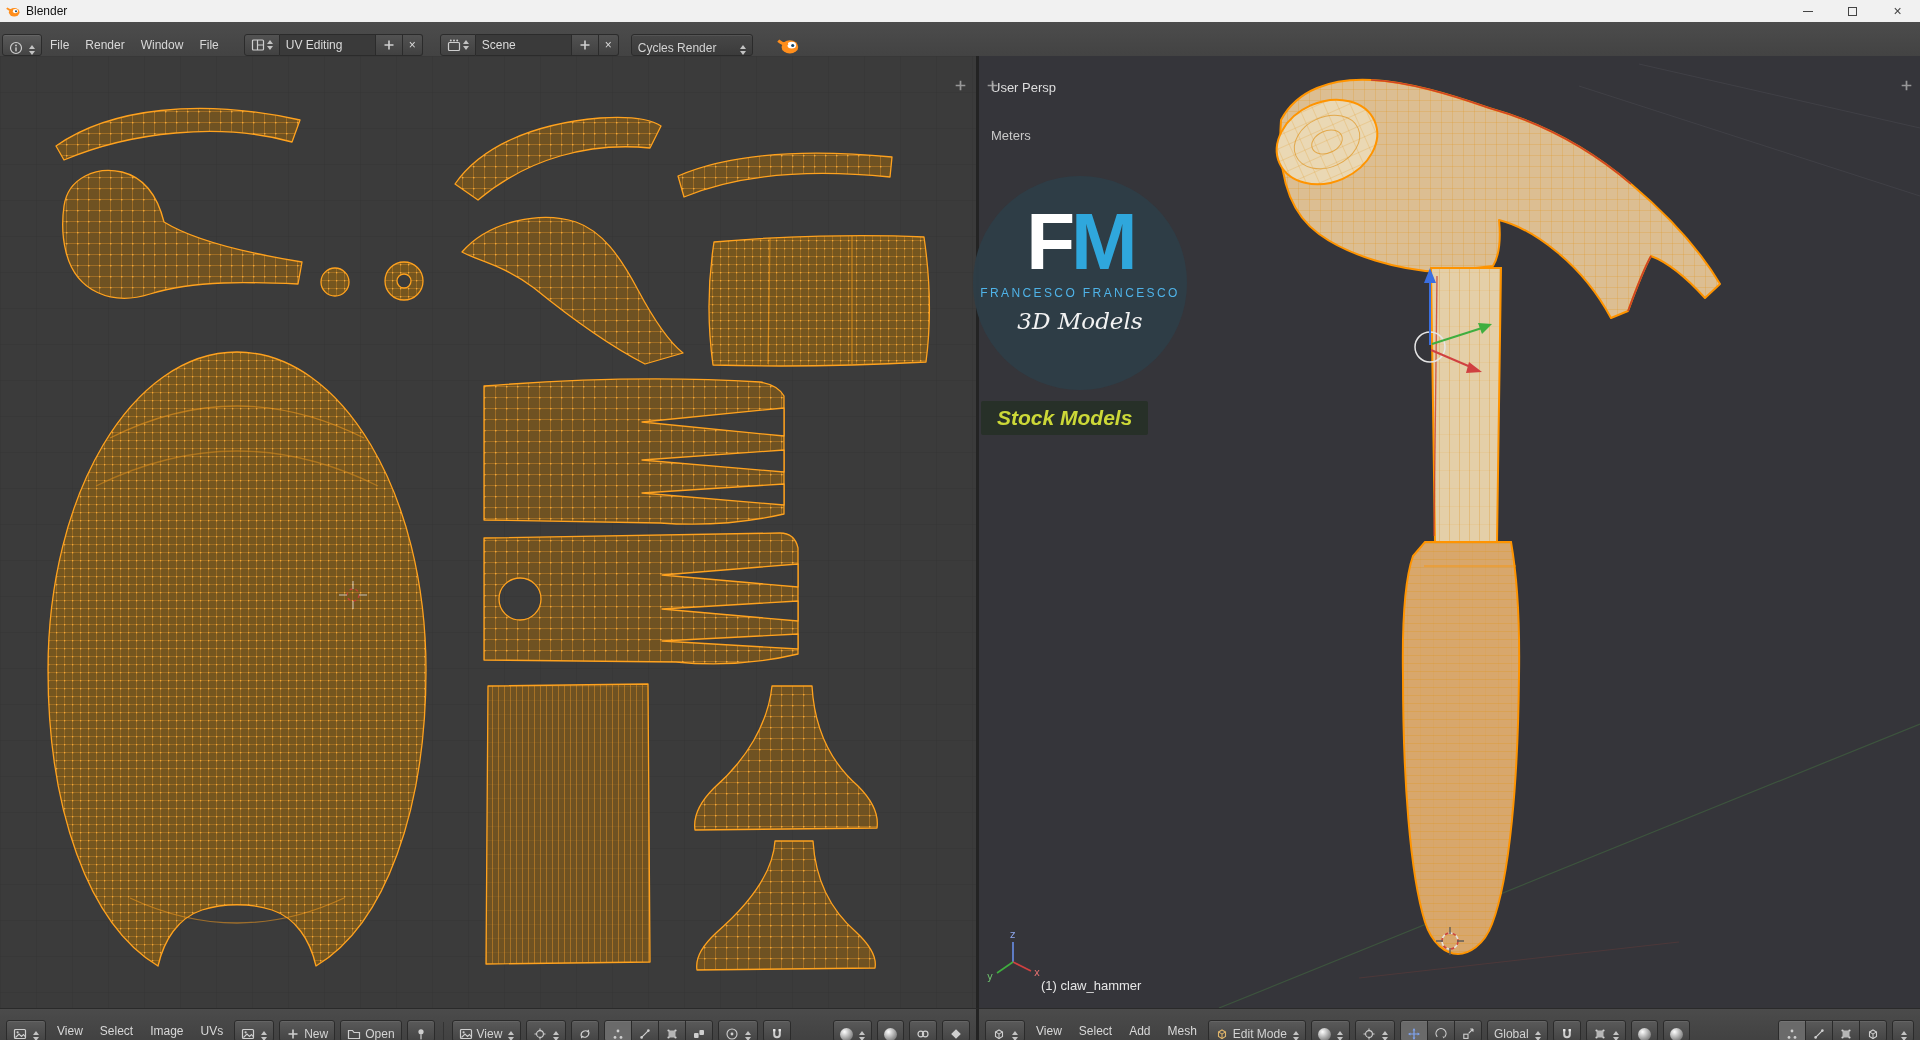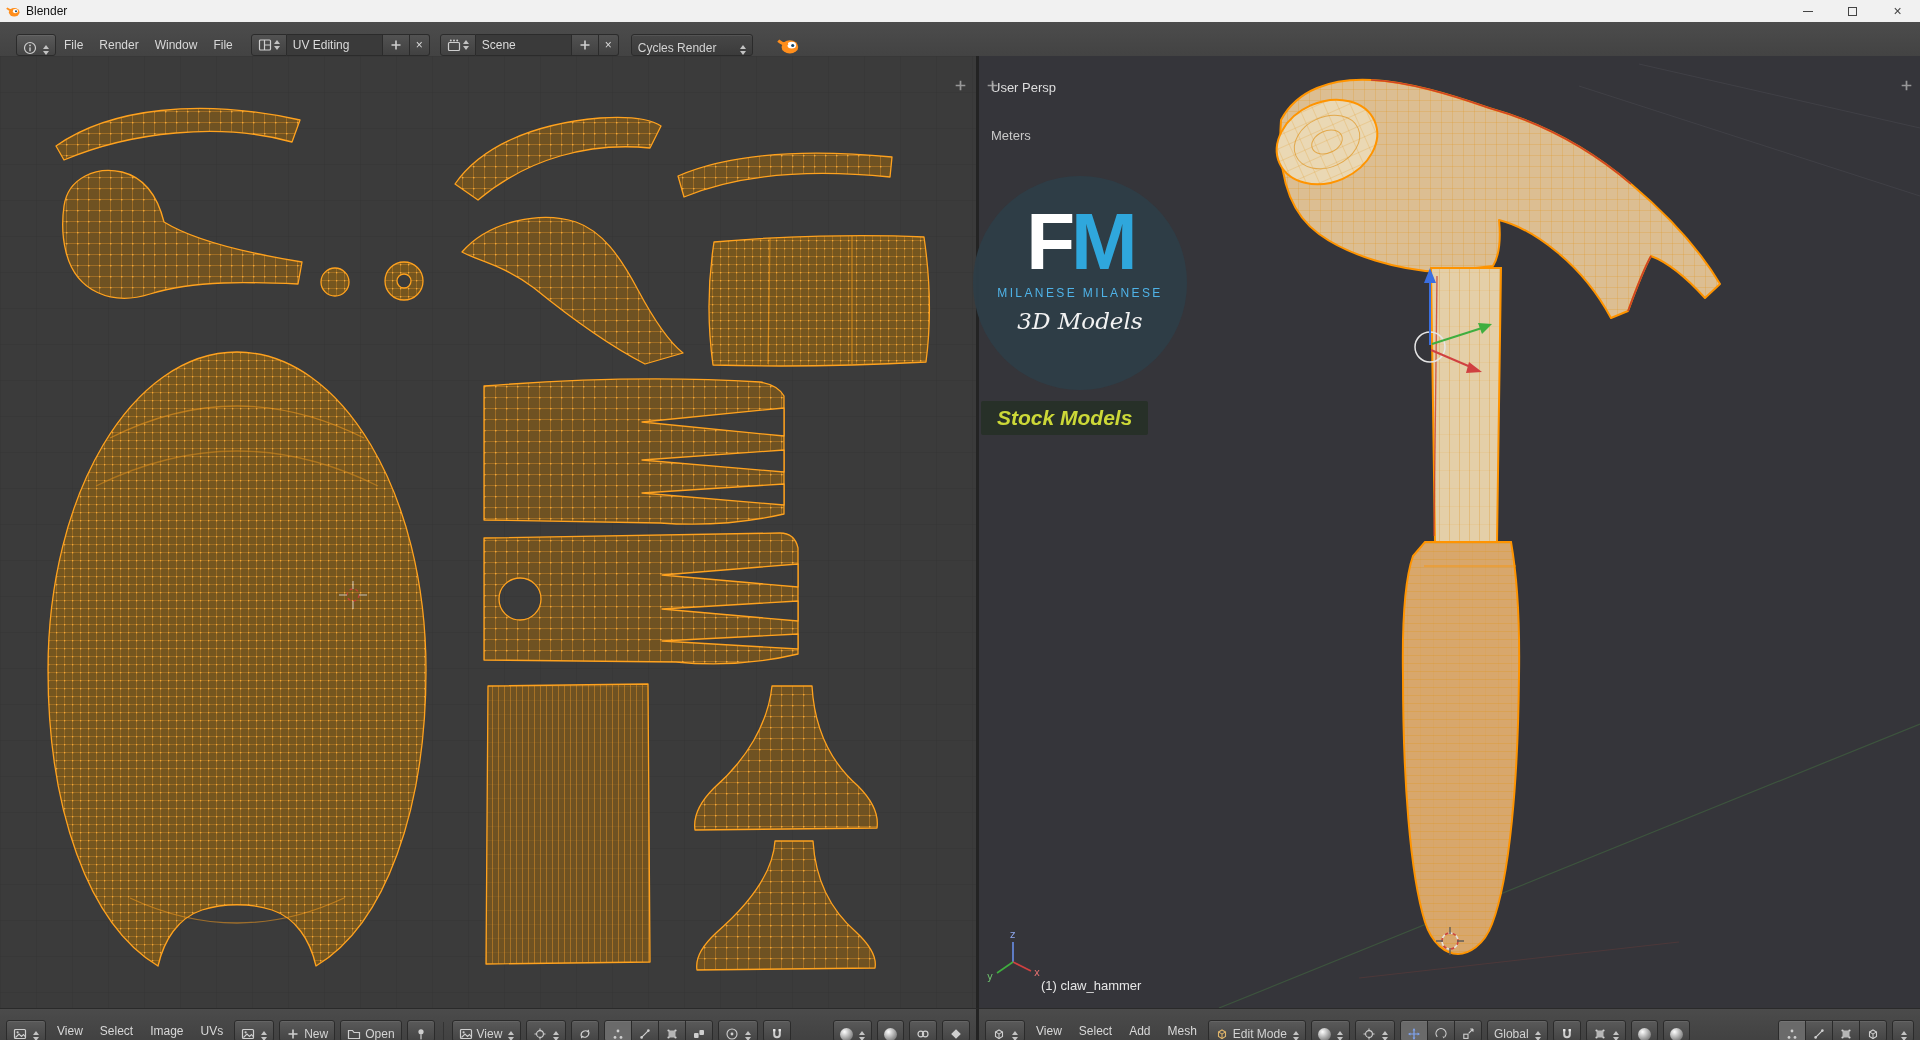--- a/index.html
+++ b/index.html
@@ -12,30 +12,30 @@
   .tb-left { display:flex; align-items:center; gap:6px; padding-left:6px; flex:1; }
   .tb-title { font-size:12px; color:#111; }
   .tb-controls { display:flex; height:22px; }
   .wbtn { width:45px; height:22px; display:flex; align-items:center; justify-content:center; color:#444; }
   .min-glyph { width:10px; height:1px; background:#444; }
   .max-glyph { width:9px; height:9px; border:1px solid #444; }
   .close-glyph { font-size:14px; line-height:1; color:#444; }
 
   
   .infobar { height:46px; background:linear-gradient(#4c4c4c,#404040); border-bottom:1px solid #262626;
-    display:flex; align-items:center; padding:0 16px; color:#d8d8d8; font-size:12px; white-space:nowrap; }
+    display:flex; align-items:center; padding:0 2px; color:#d8d8d8; font-size:12px; white-space:nowrap; }
   .menu-item { padding:0 8px; cursor:default; }
   .ibtn { height:22px; display:inline-flex; align-items:flex-end; justify-content:center; gap:4px; padding:0 6px;
     background:linear-gradient(#5a5a5a,#444); border:1px solid #2b2b2b; border-radius:3px; color:#d3d3d3;
     box-shadow:inset 0 1px 0 rgba(255,255,255,.07); }
   .ibtn.active { background:#6a6a6a; }
   .arr { display:flex; flex-direction:column; gap:2px; margin-left:2px; }
   .arr .up { width:0; height:0; border-left:3px solid transparent; border-right:3px solid transparent; border-bottom:4px solid #c3c3c3; }
   .arr .dn { width:0; height:0; border-left:3px solid transparent; border-right:3px solid transparent; border-top:4px solid #c3c3c3; }
-  .cmp { display:flex; align-items:center; height:22px; margin-left:10px; }
+  .cmp { display:flex; align-items:center; height:22px; margin-left:17px; }
   .cmp .seg { height:22px; display:flex; align-items:center; background:linear-gradient(#525252,#414141);
     border:1px solid #2b2b2b; border-left:none; padding:0 6px; color:#dadada; }
   .cmp .seg:first-child { border-left:1px solid #2b2b2b; border-radius:3px 0 0 3px; }
   .cmp .seg:last-child { border-radius:0 3px 3px 0; }
   .cmp .field { min-width:96px; background:#3a3a3a; }
   .engine { margin-left:12px; width:122px; justify-content:space-between; background:linear-gradient(#474747,#3b3b3b); }
   .stats { margin-left:10px; color:#d0d0d0; font-size:12px; }
   .blogo { margin-left:24px; width:22px; height:22px; flex:0 0 auto; }
 
   
@@ -432,21 +432,21 @@
 
       <div class="ov" style="left:12px; top:24px;">User Persp</div>
       <div class="ov" style="left:12px; top:44px; color:#c9c9c9;margin-top:28px;">Meters</div>
       <div class="ov" style="left:62px; top:922px; color:#e6e6e6;">(1) claw_hammer</div>
 
       <div class="fm-circle">
         <div class="fm-letters">
           <span class="fm-f">F</span>
           <span class="fm-m">M</span>
         </div>
-        <div class="fm-author">MILANESE MILANESE</div>
+        <div class="fm-author">FRANCESCO FRANCESCO</div>
         <div class="fm-sub">3D Models</div>
       </div>
       <div class="stock-badge">Stock Models</div>
 
       <svg class="cplus" style="left:6px; top:22px;" viewBox="0 0 14 14">
           <use href="#sym-plus"></use>
         </svg>
       <svg class="cplus" style="right:6px; top:22px;" viewBox="0 0 14 14">
           <use href="#sym-plus"></use>
         </svg>

